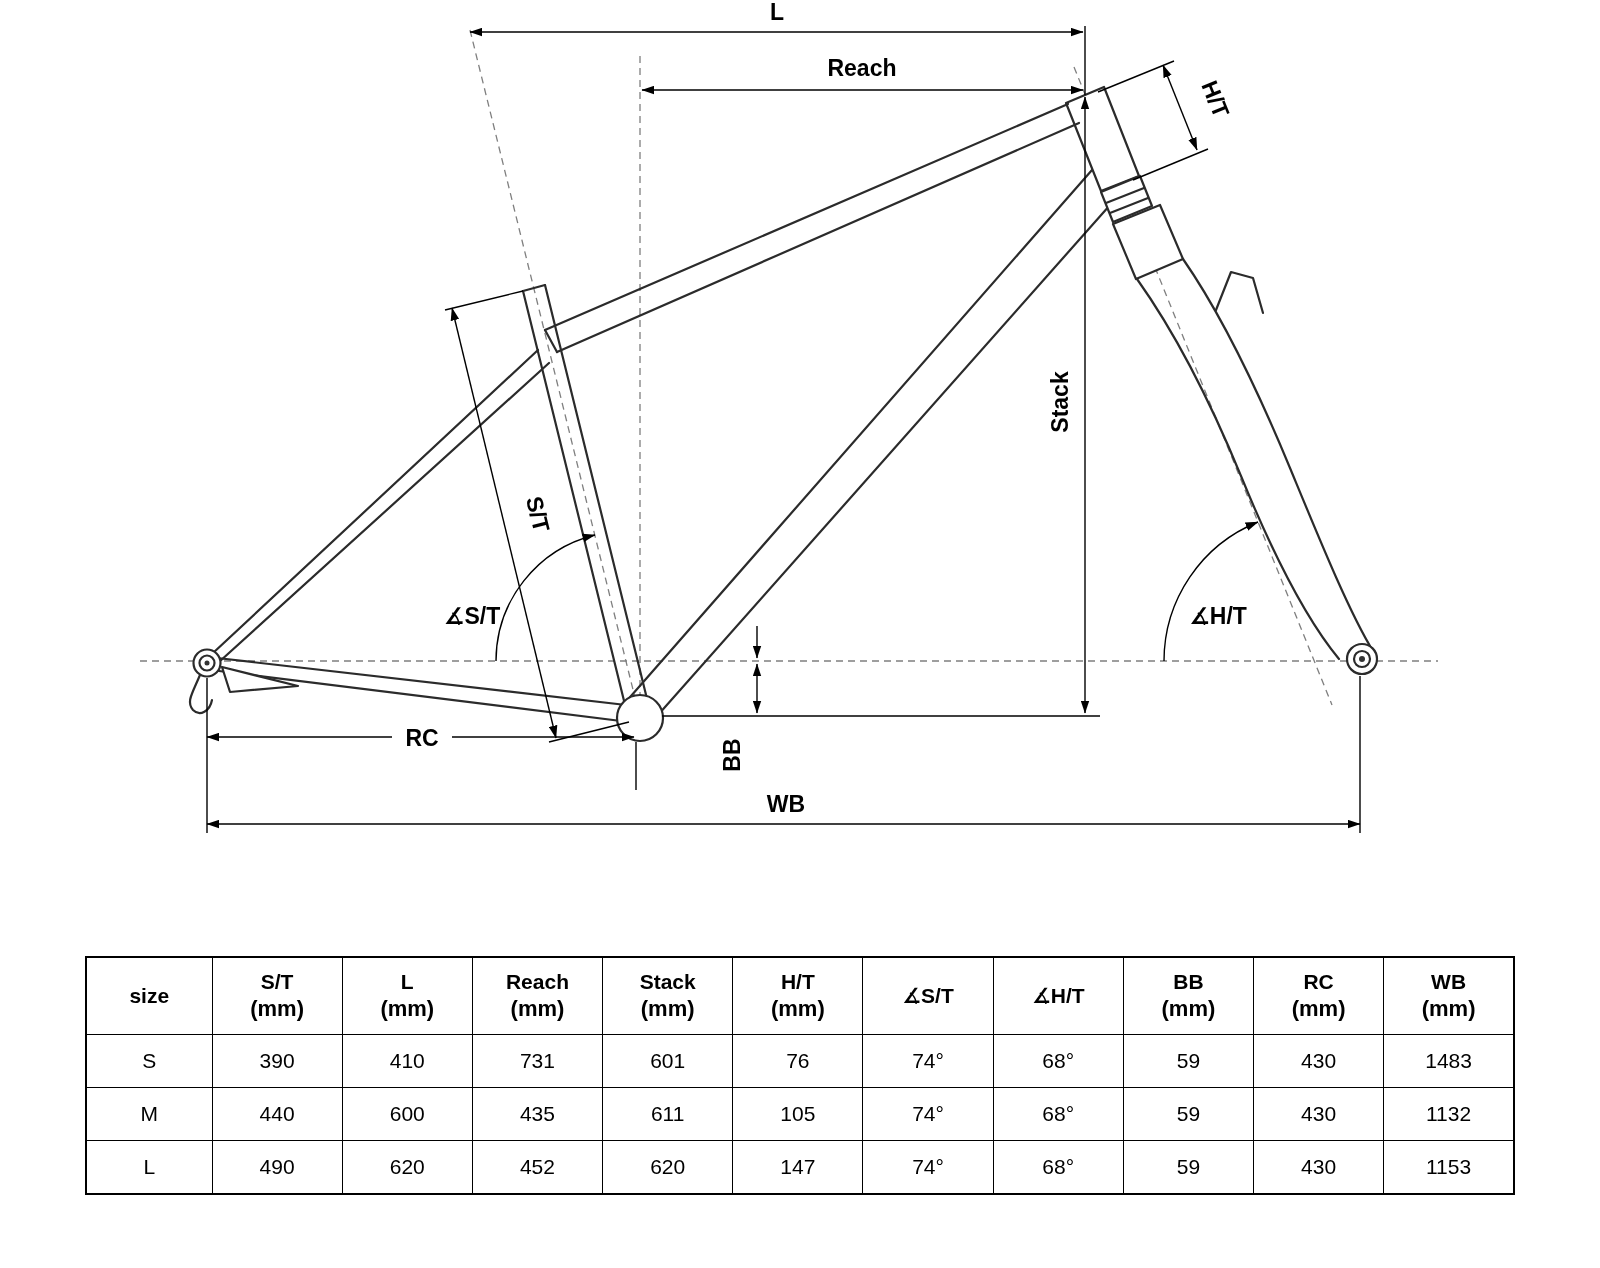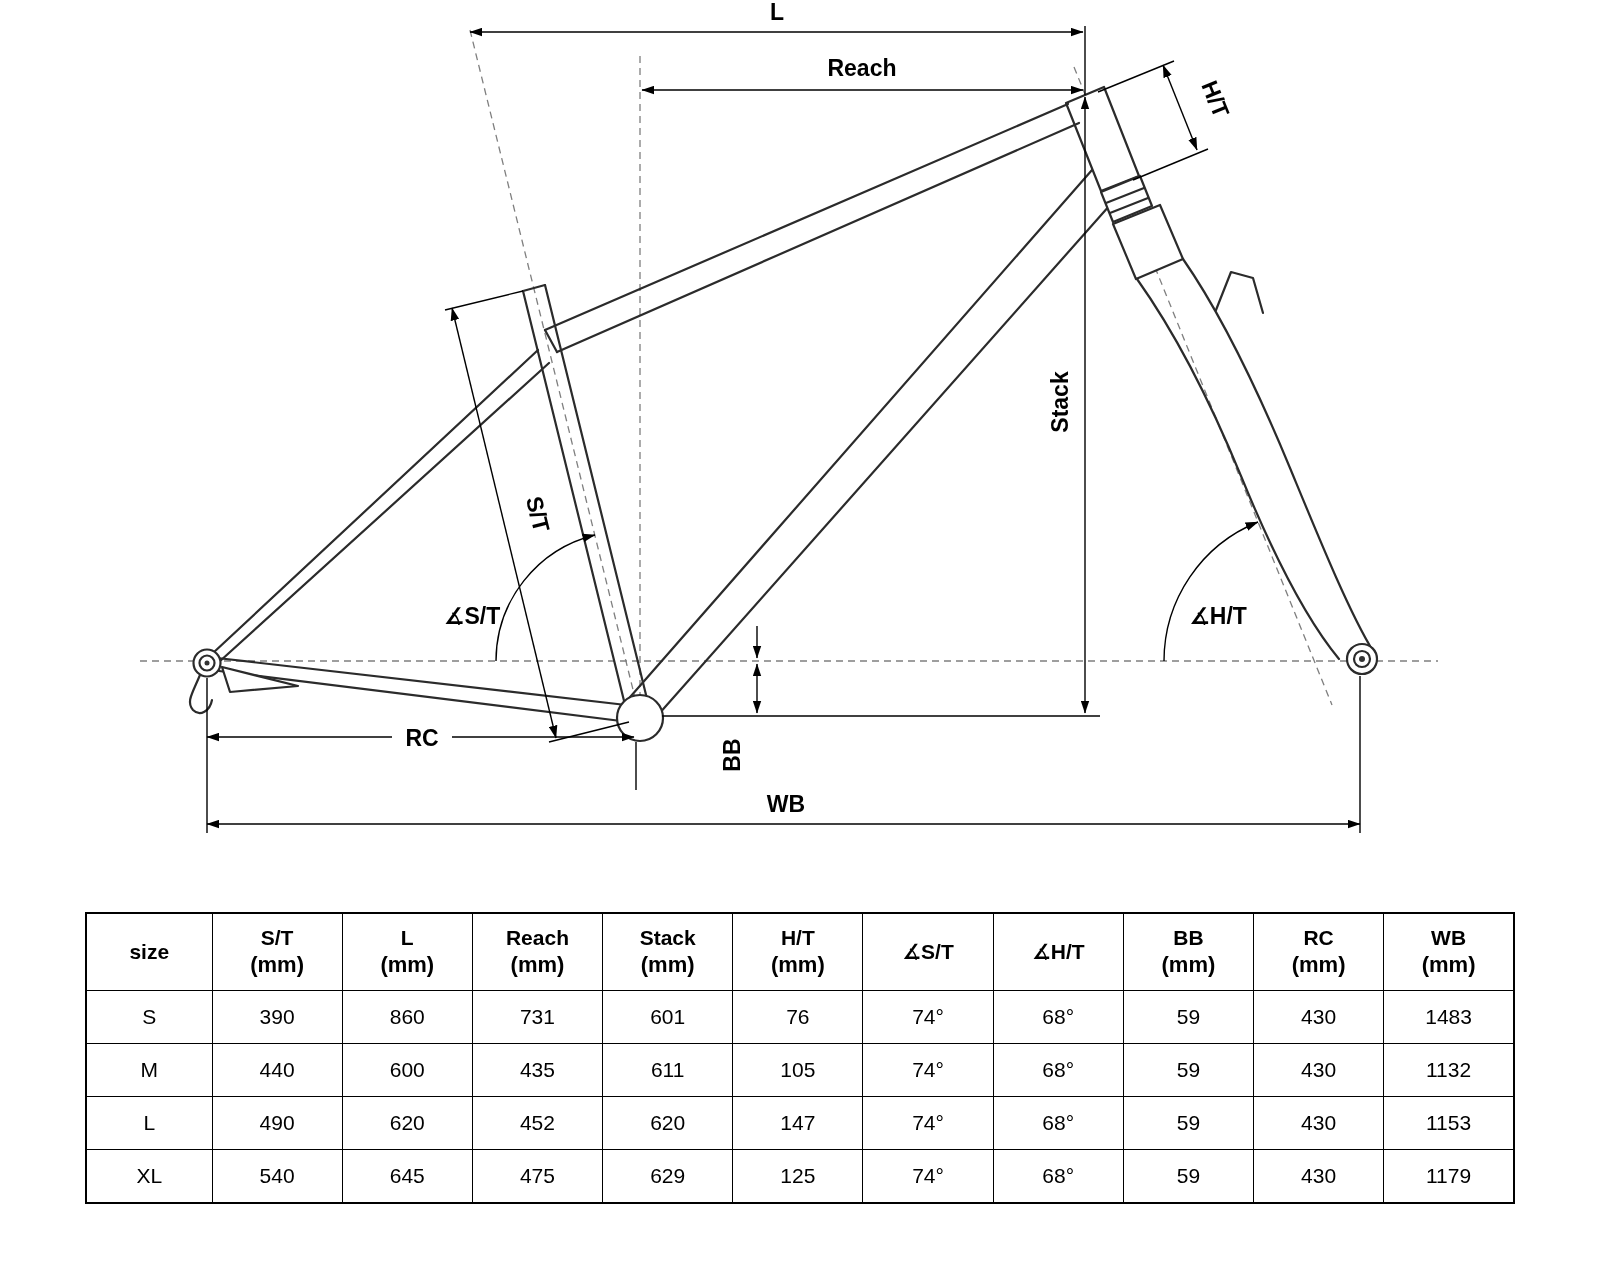--- a/index.html
+++ b/index.html
@@ -3,21 +3,21 @@
 <meta charset="utf-8">
 <style>
   html,body{margin:0;padding:0;background:#fff;}
   .page{position:relative;width:1600px;height:1268px;background:#fff;overflow:hidden;
         font-family:"Liberation Sans","DejaVu Sans",sans-serif;}
   svg.diagram{position:absolute;left:0;top:0;}
   .dash{stroke:#7f7f7f;stroke-width:1.3;stroke-dasharray:7 5;fill:none;}
   .frame{stroke:#2b2b2b;stroke-width:2.2;fill:none;stroke-linecap:round;stroke-linejoin:round;}
   .dim{stroke:#000;stroke-width:1.4;fill:none;}
   .lbl{font:bold 23px "Liberation Sans","DejaVu Sans",sans-serif;fill:#000;}
-  .table-wrap{position:absolute;left:85px;top:912px;width:1430px;}
+  .table-wrap{position:absolute;left:85px;top:956px;width:1430px;}
   table.geo{border-collapse:collapse;width:100%;table-layout:fixed;border:2px solid #000;}
   .geo th,.geo td{border:1px solid #000;text-align:center;vertical-align:middle;padding:0;color:#000;}
   .geo th{height:76px;font-size:21px;font-weight:bold;line-height:1.25;}
   .geo td{height:52px;font-size:21px;font-weight:normal;}
   .hdr-label{display:block;}
   .hdr-unit{display:block;font-size:22px;font-weight:bold;}
   .hdr-unit:empty{display:none;}
 </style>
 </head>
 <body>
@@ -168,21 +168,21 @@
           <th>
               <span class="hdr-label">WB</span>
               <span class="hdr-unit">(mm)</span>
             </th>
         </tr>
       </thead>
       <tbody>
         <tr>
           <td>S</td>
           <td>390</td>
-          <td>860</td>
+          <td>410</td>
           <td>731</td>
           <td>601</td>
           <td>76</td>
           <td>74°</td>
           <td>68°</td>
           <td>59</td>
           <td>430</td>
           <td>1483</td>
         </tr>
         <tr>
@@ -204,30 +204,17 @@
           <td>620</td>
           <td>452</td>
           <td>620</td>
           <td>147</td>
           <td>74°</td>
           <td>68°</td>
           <td>59</td>
           <td>430</td>
           <td>1153</td>
         </tr>
-        <tr>
-          <td>XL</td>
-          <td>540</td>
-          <td>645</td>
-          <td>475</td>
-          <td>629</td>
-          <td>125</td>
-          <td>74°</td>
-          <td>68°</td>
-          <td>59</td>
-          <td>430</td>
-          <td>1179</td>
-        </tr>
       </tbody>
     </table>
   </div>
 
 </div>
 
 </body></html>

